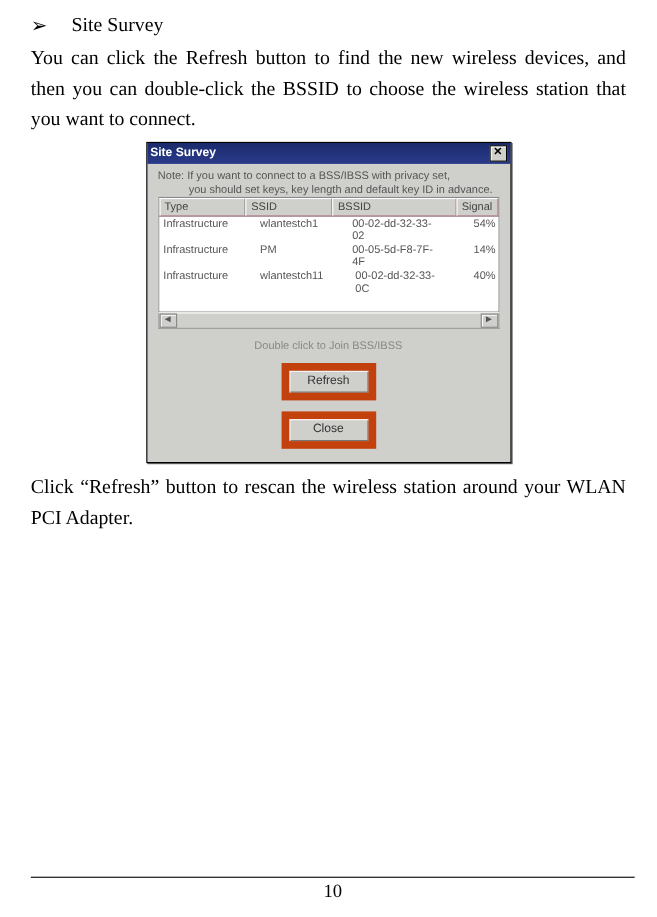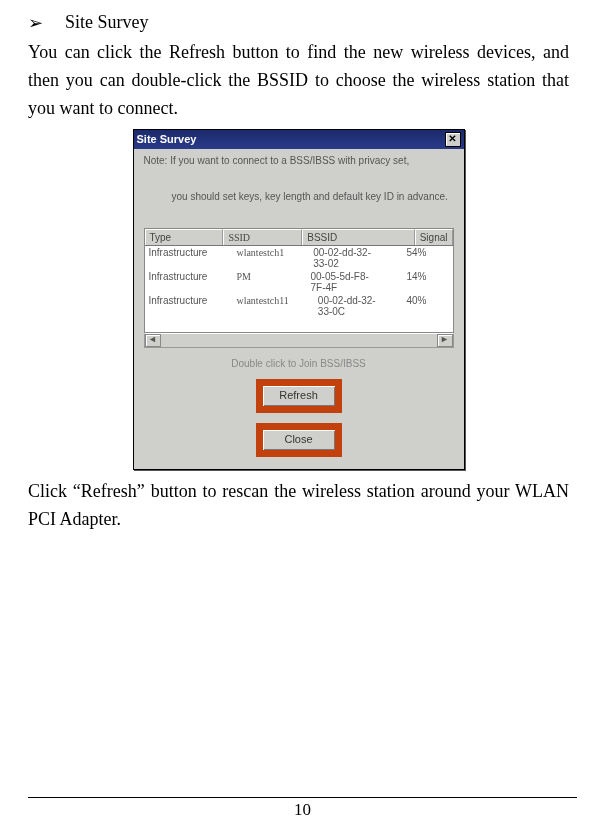--- a/index.html
+++ b/index.html
@@ -70,28 +70,27 @@
     box-shadow: inset 1px 1px 0 #fff;
     color: #000;
     font-size: 10px;
     line-height: 11px;
     text-align: center;
     font-family: Arial, sans-serif;
     font-weight: bold;
   }
   .dlg-note {
     color: #555;
-    padding: 6px 10px 25px 10px;
+    padding: 6px 10px 0 10px;
     font-size: 10px;
     line-height: 1.2;
   }
   .dlg-note .ind {
     display: block;
     padding-left: 28px;
-    margin-top: 24px;
   }
   .dlg-table-outer {
     margin: 0 10px;
     border: 1px solid #888;
     background: #fff;
   }
   .dlg-headers {
     display: flex;
     background: #be185d;
     border-bottom: 1px solid #777;
@@ -99,37 +98,37 @@
   }
   .hcell {
     border-right: 1px solid #999;
     border-top: 1px solid #fff;
     border-left: 1px solid #fff;
     padding: 2px 4px;
     background: #cfcfcc;
     color: #444;
   }
   .col-type   { width: 74px; }
-  .col-ssid   { width: 74px; font-family: Liberation Serif, serif; }
+  .col-ssid   { width: 74px; }
   .col-bssid  { width: 110px; }
   .col-signal { flex: 1; text-align: left; }
   .dlg-rows {
     height: 86px;
     overflow: hidden;
     background: #fff;
     color: #555;
   }
   .drow {
     display: flex;
     font-size: 10px;
     padding: 0 0;
     gap: 21px;
   }
   .rc { padding: 1px 4px; }
-  .rc.col-signal { text-align: center; padding-right: 26px; }
+  .rc.col-signal { text-align: center; padding-right: 2px; }
   .dlg-scroll {
     display: flex;
     justify-content: space-between;
     align-items: center;
     height: 13px;
     margin: 0 10px;
     background: #cfcfcc;
     border: 1px solid #999;
     border-top: 1px solid #fff;
     font-size: 9px;

